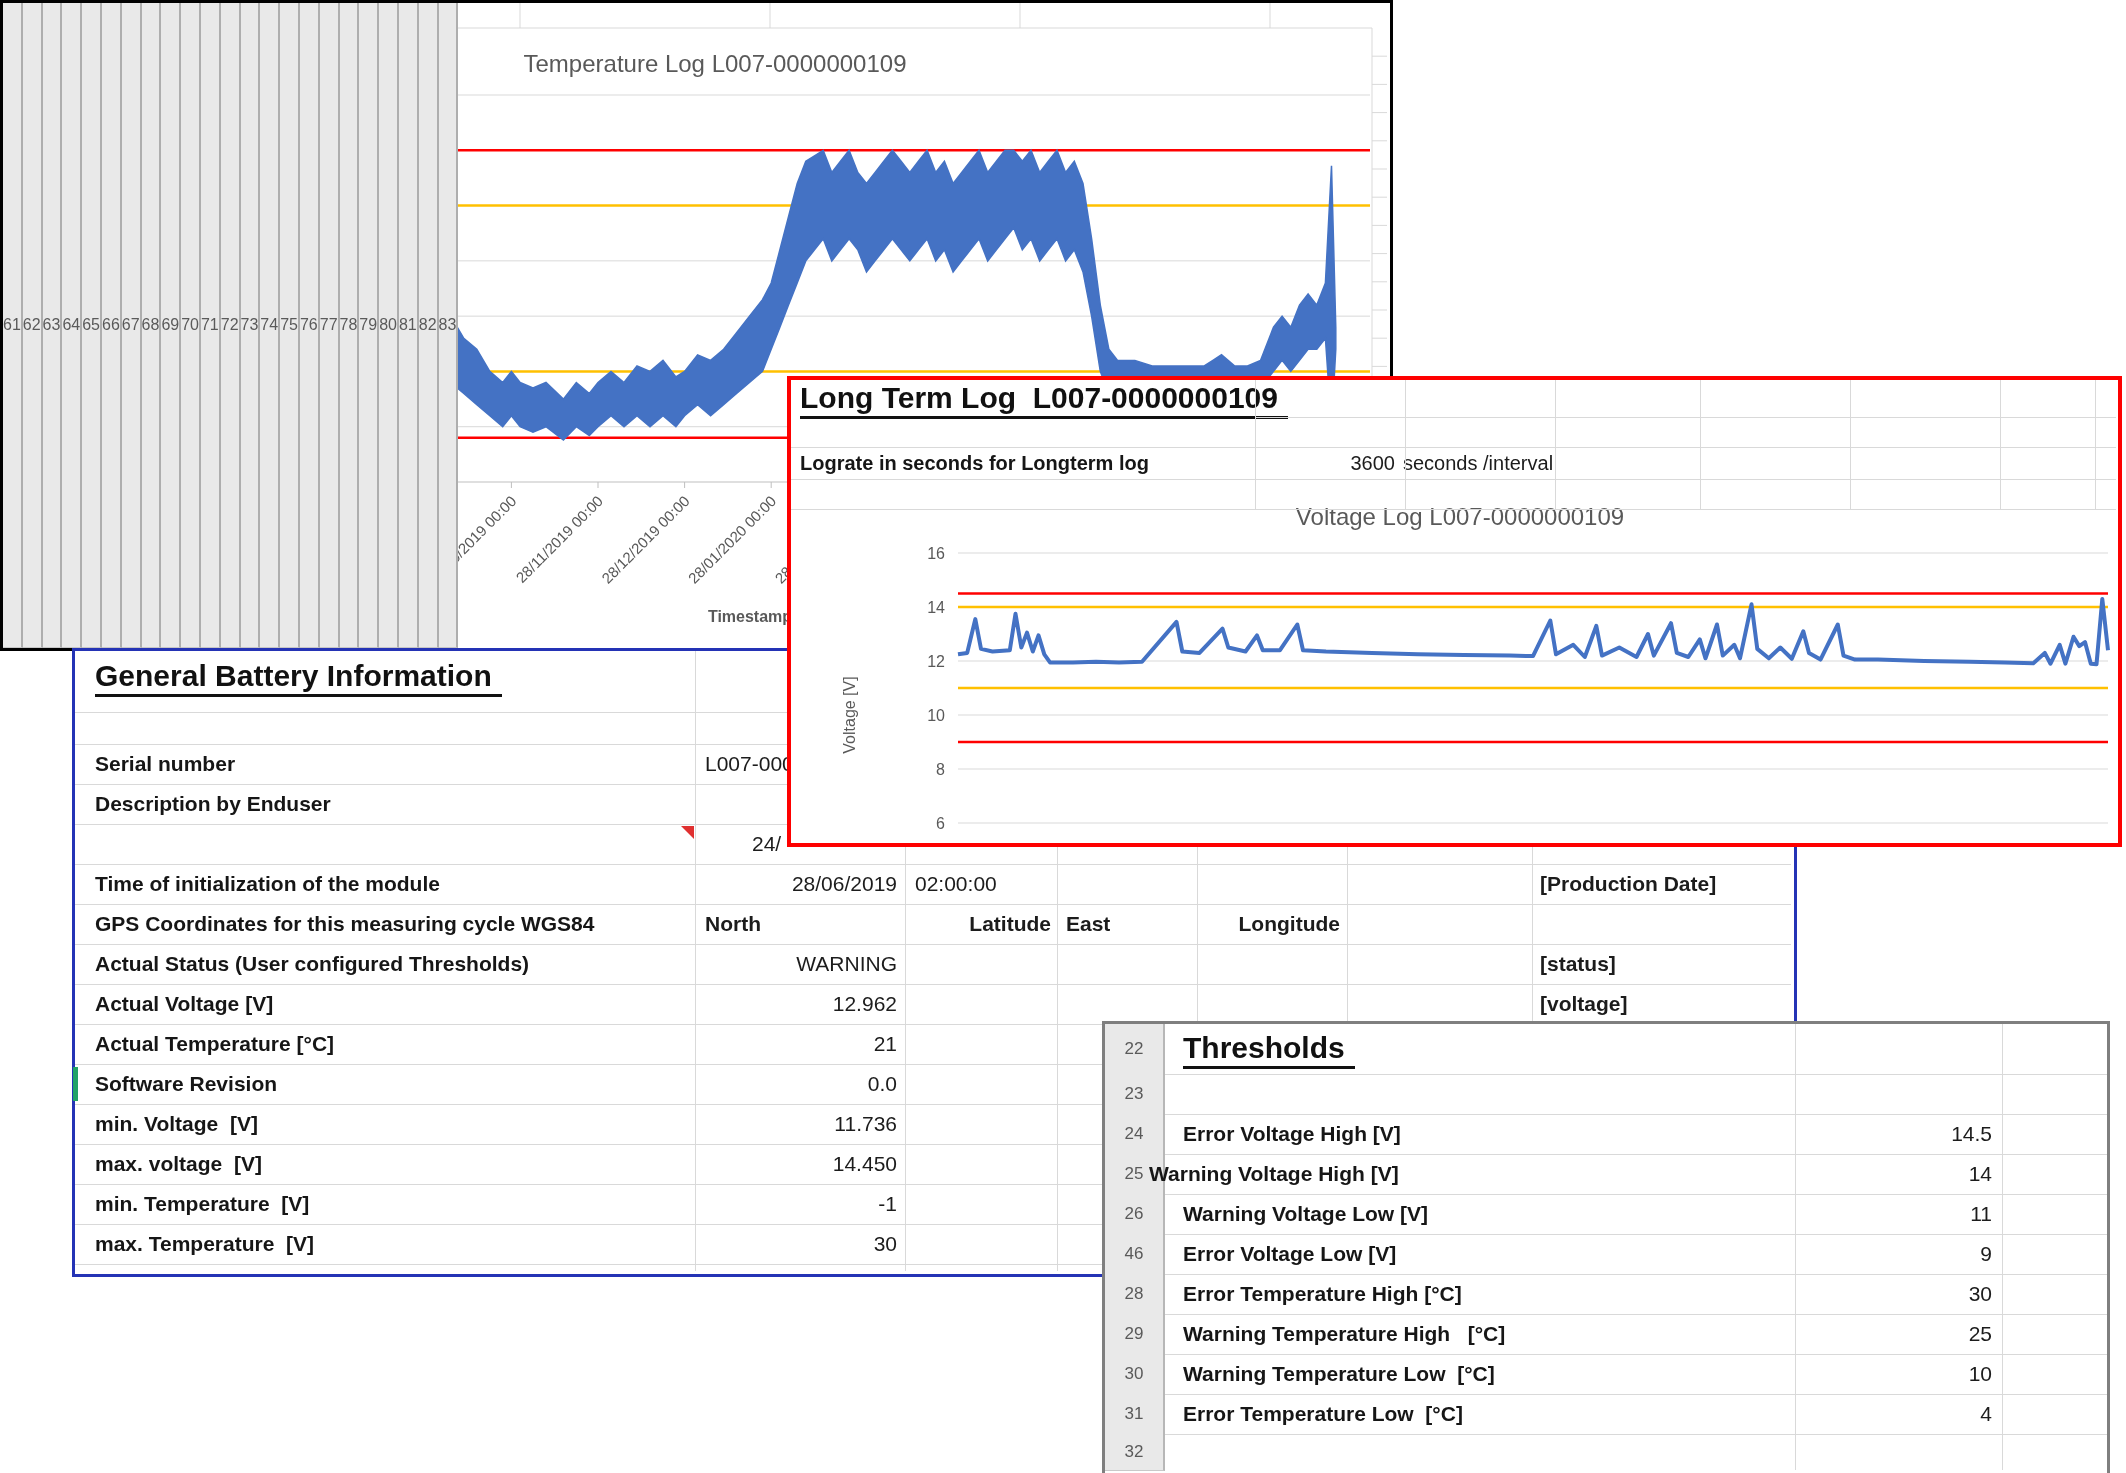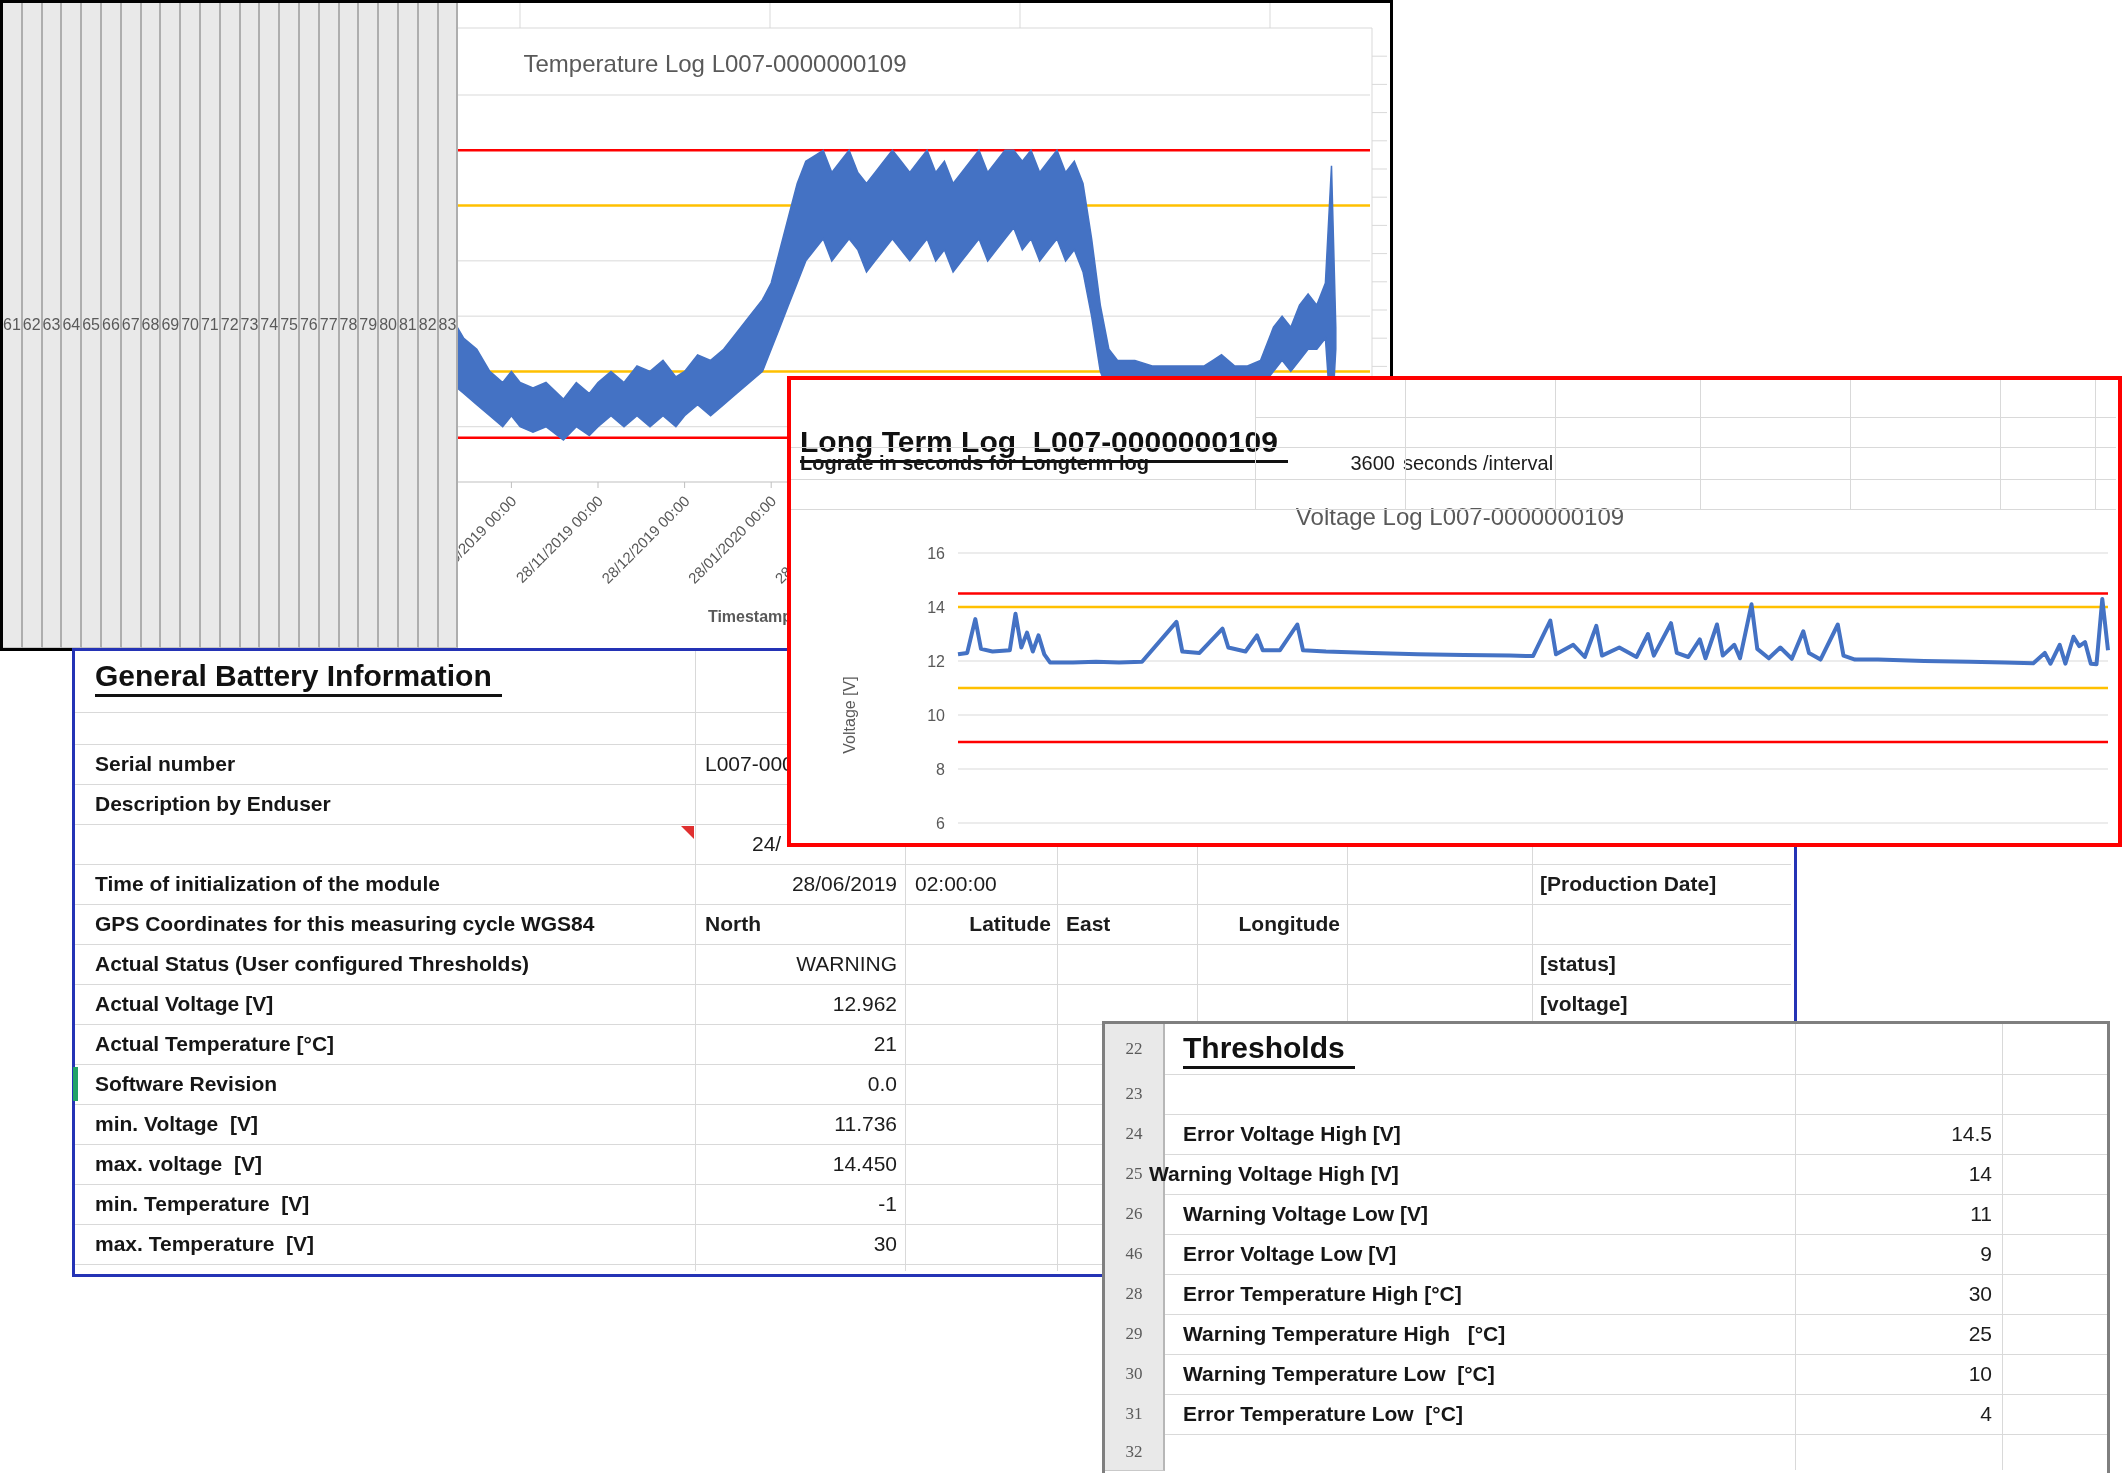--- a/index.html
+++ b/index.html
@@ -19,21 +19,21 @@
   #blue-layer{z-index:20;} #red-layer{z-index:31;} #gray-layer{z-index:41;}
   .layer > *{pointer-events:auto;}
   .hline{position:absolute;height:1px;background:#d9d9d9;}
   .vline{position:absolute;width:1px;background:#d9d9d9;}
   .big-title{font-size:30px;font-weight:bold;color:#111;white-space:pre;border-bottom:3px solid #111;
              padding:0 10px 2px 0;display:inline-block;line-height:32px;}
   .lbl{font-size:21px;font-weight:bold;color:#161616;white-space:pre;}
   .val{font-size:21px;color:#1c1c1c;white-space:pre;}
   .cellrow{position:absolute;height:40px;display:flex;align-items:center;}
   .thr-rn{background:#e9e9e9;border-bottom:1px solid #c9c9c9;border-right:2px solid #b7b7b7;
-          color:#5a5a5a;font-size:17px;display:flex;align-items:center;justify-content:center;font-family:Liberation Serif, serif;}
+          color:#5a5a5a;font-size:17px;display:flex;align-items:center;justify-content:center;}
   .red-tri{position:absolute;width:0;height:0;border-left:13px solid transparent;border-top:13px solid #e03030;}
   .green-bar{position:absolute;width:5px;background:#21a366;}
   svg text{font-family:"Liberation Sans","DejaVu Sans",sans-serif;}
 </style>
 </head>
 <body>
 
 <div id="root">
 
   <div class="abs" id="sheet-window"></div>
@@ -227,21 +227,21 @@
         <div class="val" style="left: 622px; top: 0px; width: 200px; height: 40px; line-height: 40px; text-align: right; position: absolute;">-1</div>
       </div>
       <div class="cellrow" style="left: 75px; top: 1224px; width: 1716px; position: absolute;">
         <div class="lbl" style="left: 20px; top: 0px; height: 40px; line-height: 40px; position: absolute;">max. Temperature  [V]</div>
         <div class="val" style="left: 622px; top: 0px; width: 200px; height: 40px; line-height: 40px; text-align: right; position: absolute;">30</div>
       </div>
     </div>
 
   <div class="abs" id="red-panel"></div>
   <div class="abs layer" id="red-layer">
-    <div class="abs" style="left:800px;top:382px;margin-top:44px;">
+    <div class="abs" style="left:800px;top:382px;">
       <span class="big-title">Long Term Log  L007-0000000109</span>
     </div>
     <div class="abs lbl" style="left:800px;top:449px;line-height:28px;font-size:20px;">Lograte in seconds for Longterm log</div>
     <div class="abs val" style="left:1255px;top:449px;width:140px;text-align:right;line-height:28px;font-size:20px;">3600</div>
     <div class="abs val" style="left:1403px;top:449px;line-height:28px;font-size:20px;">seconds /interval</div>
     <svg class="abs" id="volt-svg" style="left:791px;top:380px;" width="1327" height="459" viewBox="791 380 1327 459">
         <line x1="958" y1="553" x2="2108" y2="553" stroke="#d9d9d9" stroke-width="1"></line>
         <text x="945" y="559" font-size="16" text-anchor="end" fill="#595959">16</text>
         <line x1="958" y1="607" x2="2108" y2="607" stroke="#d9d9d9" stroke-width="1"></line>
         <text x="945" y="613" font-size="16" text-anchor="end" fill="#595959">14</text>

